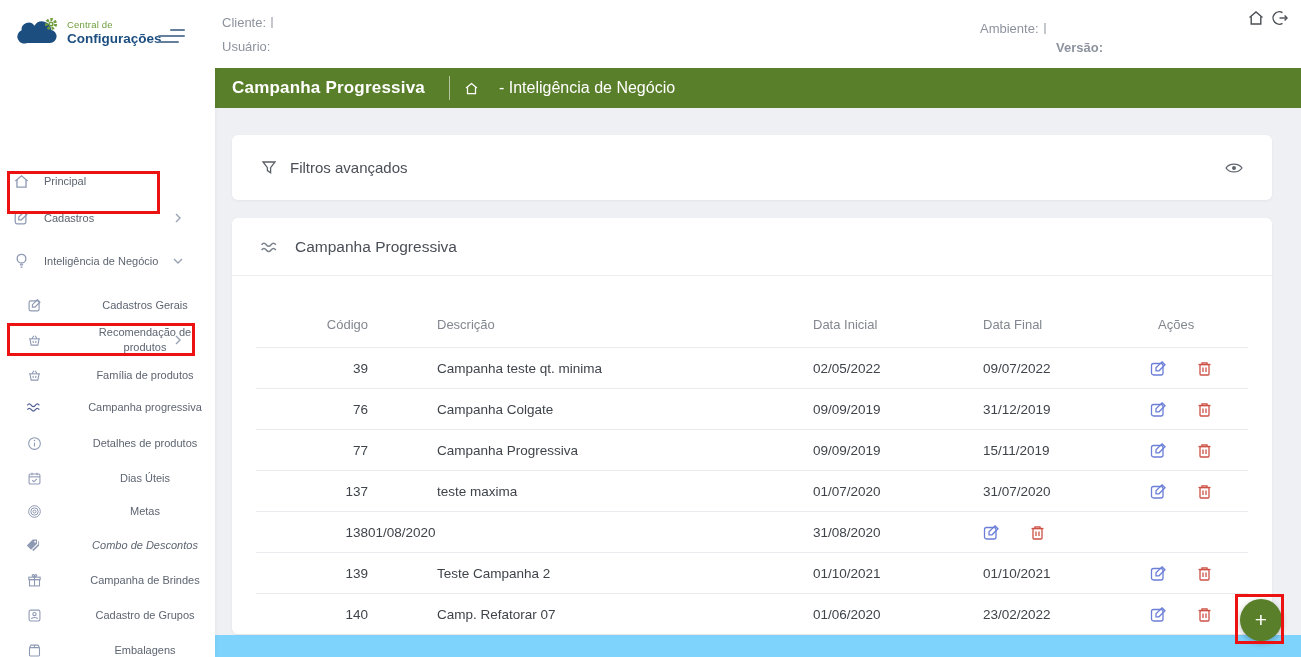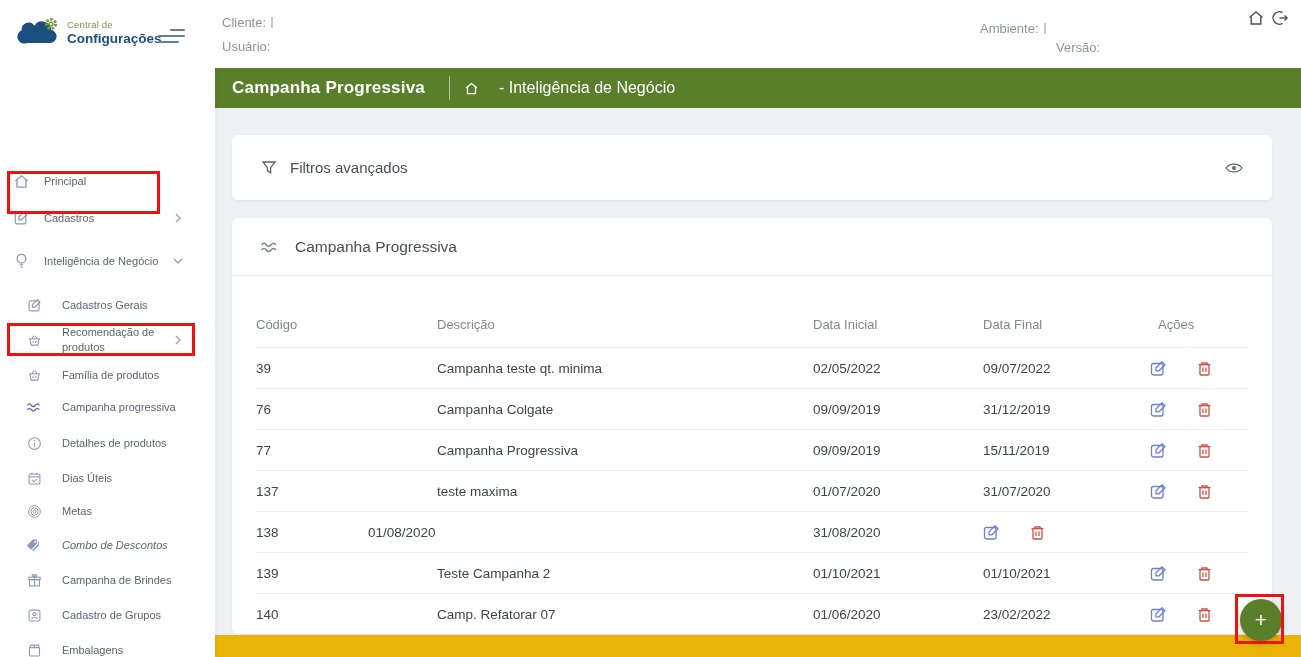--- a/index.html
+++ b/index.html
@@ -1,18 +1,18 @@
 <!DOCTYPE html>
 <html><head>
 <meta charset="utf-8">
 <style>
   * { box-sizing: border-box; margin: 0; padding: 0; }
   html,body { background:#fff; }
   body { font-family: "Liberation Sans", sans-serif; }
-  .app { position:relative; width:1301px; height:657px; background:#eab308; overflow:hidden; }
+  .app { position:relative; width:1301px; height:657px; background:#7dd3fc; overflow:hidden; }
 
   
   .topbar { position:absolute; left:0; top:0; width:1301px; height:68px; background:#fff; z-index:3; }
   .logo { position:absolute; left:14px; top:16px; display:flex; align-items:center; gap:7px; }
   .logo-text .l1 { font-size:9.5px; color:#6f9d3d; letter-spacing:.2px; }
   .logo-text .l2 { font-size:13.5px; font-weight:bold; color:#1c4e80; margin-top:1px; }
   .hamburger { position:absolute; left:158px; top:29px; width:28px; height:16px; cursor:pointer; }
   .hamburger span { position:absolute; height:2px; background:#64809c; border-radius:1px; }
   .hamburger .h1 { left:12px; top:0; width:15px; }
   .hamburger .h2 { left:0; top:6px; width:27px; }
@@ -21,21 +21,21 @@
   .redact-bar { display:inline-block; width:2px; height:11px; background:#c4c8cd; }
   .tb-icons { position:absolute; right:12px; top:9px; display:flex; gap:6px; color:#4a4f55; }
   .tb-icons .ic { width:18px; height:18px; cursor:pointer; }
 
   
   .sidebar { position:absolute; left:0; top:68px; width:215px; height:589px; background:#fff; z-index:2; box-shadow:2px 0 4px rgba(0,0,0,0.03); }
   .s-item { position:absolute; left:0; width:215px; display:flex; align-items:center; cursor:pointer; color:#5d6571; }
   .s-item .s-ic { position:absolute; left:12px; width:18px; height:18px; color:#8e99b3; display:flex; align-items:center; justify-content:center; }
   .s-item.sub .s-ic { left:26px; width:16px; height:16px; }
   .s-item .s-lb { position:absolute; left:44px; width:126px; font-size:11px; line-height:1.35; }
-  .s-item.sub .s-lb { left:62px; width:132px; }
+  .s-item.sub .s-lb { left:79px; width:132px;text-align:center; }
   .s-item .chev { position:absolute; left:172px; color:#9aa3b5; width:12px; height:12px; }
 
   
   .page-header { position:absolute; left:215px; top:68px; width:1086px; height:40px; background:#5a7f2b; display:flex; align-items:center; z-index:1; }
   .ph-title { margin-left:17px; color:#fff; font-size:17px; font-weight:bold; letter-spacing:.2px; }
   .ph-sep { margin-left:24px; width:1px; height:24px; background:rgba(255,255,255,.55); }
   .ph-home { margin-left:14px; width:15px; height:15px; color:#fff; }
   .ph-crumb { margin-left:20px; color:#fff; font-size:16px; }
 
   
@@ -48,21 +48,21 @@
   .eye-ic { width:20px; height:14px; color:#5f656d; cursor:pointer; }
 
   .table-card { top:110px; height:416px; }
   .tc-head { height:57px; display:flex; align-items:center; gap:16px; padding-left:28px; color:#4a4f57; }
   .tc-head .w-ic { width:19px; height:14px; color:#7c828c; }
   .tc-title { font-size:15.5px; }
   .card-sep { height:1px; background:#eceef2; }
   .tbl { margin:0 24px; }
   .t-row { display:grid; grid-template-columns:112px 445px 170px 167px 95px; align-items:center; height:41px; border-top:1px solid #e9ebef; font-size:13.5px; color:#3f444b; }
   .t-row.hdr { height:71px; border-top:none; align-items:end; padding-bottom:15px; font-size:13px; color:#82878f; }
-  .c-cod { text-align:left; }
+  .c-cod { text-align:right; }
   .c-desc { padding-left:69px; }
   .c-act { display:flex; gap:29px; align-items:center; }
   .hdr .c-act { padding-left:8px; }
   .act-btn { width:17px; height:17px; cursor:pointer; background:none; border:none; padding:0; }
   .act-edit { color:#6c7fd8; }
   .act-del { color:#cd5246; }
 
   
   .fab { position:absolute; left:1240px; top:599px; width:42px; height:42px; border-radius:50%; background:#5a7f2b; color:#fff; border:none; font-size:21px; line-height:42px; text-align:center; cursor:pointer; box-shadow:0 2px 6px rgba(0,0,0,0.25); z-index:5; }
 
@@ -105,21 +105,21 @@
       <span>Cliente:</span>
       <span class="redact-bar"></span>
     </div>
     <div class="tb-field" style="left:222px; top:39px;">
       <span>Usuário:</span>
     </div>
     <div class="tb-field" style="left:980px; top:21px;">
       <span>Ambiente:</span>
       <span class="redact-bar"></span>
     </div>
-    <div class="tb-field" style="left:1056px; top:40px;">
+    <div class="tb-field" style="left:1056px; top:40px;font-weight:bold;">
       <span>Versão:</span>
     </div>
 
     <div class="tb-icons">
       <span class="ic">
         <svg viewBox="0 0 18 18" fill="none" stroke="currentColor" stroke-width="1.4">
           <path d="M2.5 8.5 L9 3 L15.5 8.5"></path>
             <path d="M4.2 7.5 V15 H13.8 V7.5"></path>
         </svg>
       </span>

